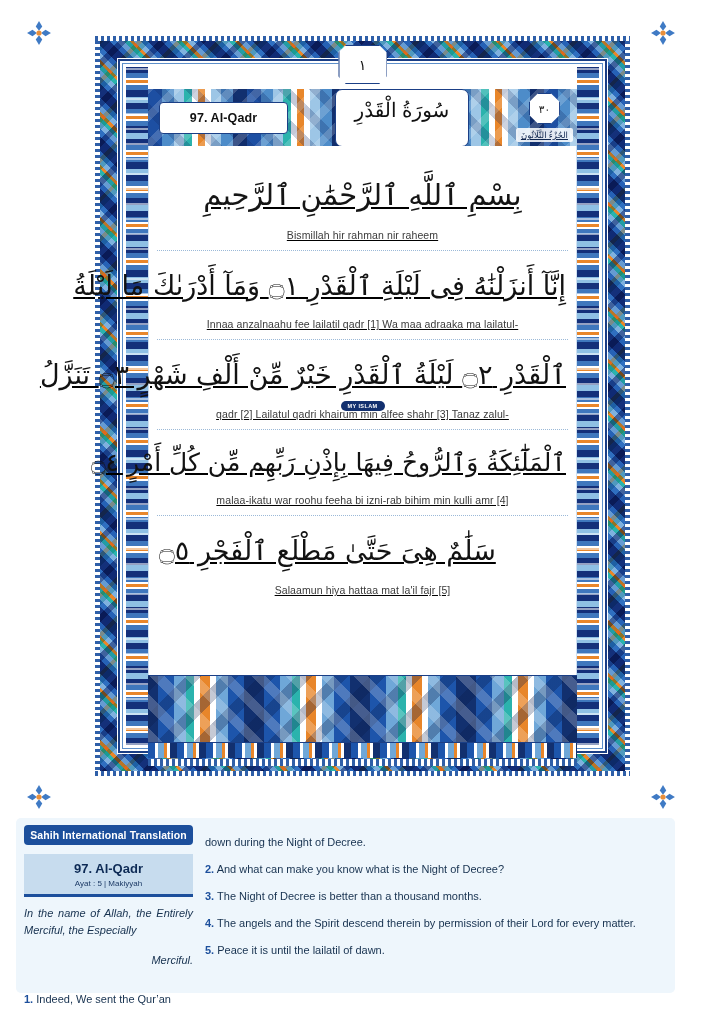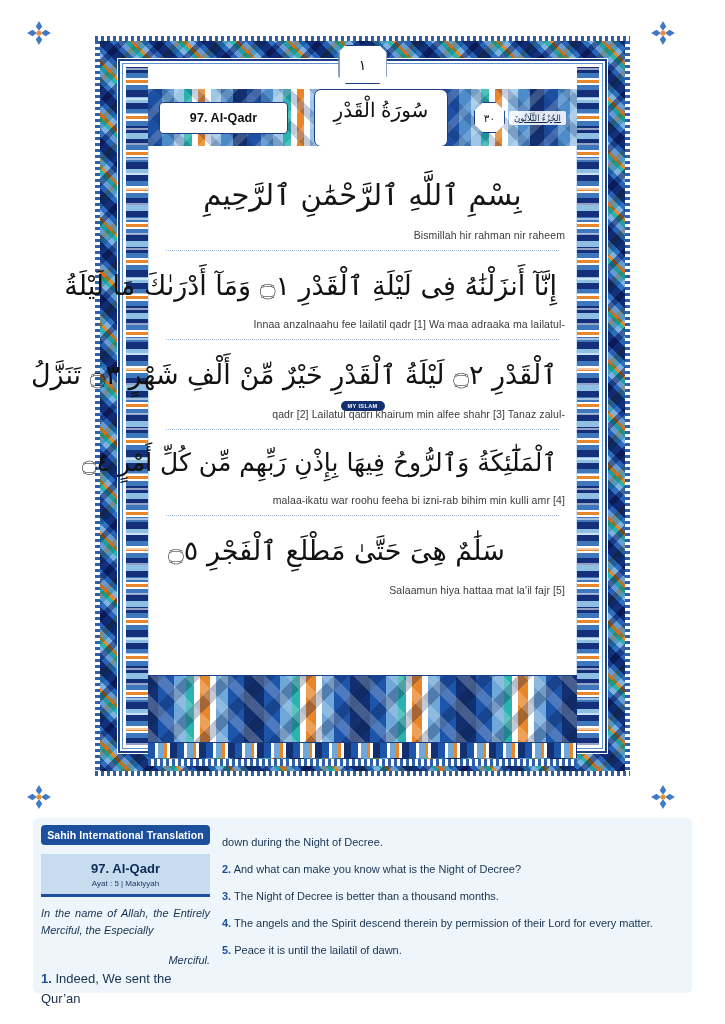--- a/index.html
+++ b/index.html
@@ -103,47 +103,47 @@
   }
   .plaque-name{
     margin-left:11px;width:127px;height:30px;border-radius:4px;
     font-size:12.5px;font-weight:bold;color:#111111;letter-spacing:.1px;
   }
   .plaque-surah{
     width:132px;height:40px;border-radius:7px;
     font-size:20px;color:#101010;direction:rtl;padding-bottom:16px;
   }
   .juz-wrap{
-    position:relative;z-index:2;display:flex;align-items:center;margin-right:11px;gap:4px;
+    position:relative;z-index:2;display:flex;align-items:center;margin-right:4px;gap:4px;flex-direction:column;
   }
   .juz-badge{
     width:29px;height:29px;background:#ffffff;border:1px solid #1b3f86;
     display:flex;align-items:center;justify-content:center;
     font-size:10.5px;color:#111;
     clip-path:polygon(30% 0,70% 0,100% 30%,100% 70%,70% 100%,30% 100%,0 70%,0 30%);
   }
   .juz-text{
     font-size:8.5px;color:#10264f;direction:rtl;white-space:nowrap;
     background:rgba(255,255,255,.86);padding:2px 5px;border-radius:2px;text-decoration:underline;
   }
 
   
   .content{
     position:absolute;left:53px;right:53px;top:110px;bottom:100px;
     background:#ffffff;border-left:1px solid #cfe0f2;border-right:1px solid #cfe0f2;
-    box-sizing:border-box;padding:0 11px;
+    box-sizing:border-box;padding:0 2px;text-decoration:underline;
   }
 
   .bism-row{padding-top:28px;text-align:center;}
   .bism-ar{
     font-size:29px;color:#151515;direction:rtl;line-height:1.5;
     font-family:"DejaVu Sans", sans-serif;
   }
   .translit{
-    text-align:right;font-size:10.5px;color:#3a3a3a;margin-top:11px;margin-bottom:9px;
+    text-align:center;font-size:10.5px;color:#3a3a3a;margin-top:11px;margin-bottom:9px;
     letter-spacing:.1px;
   }
   .dotted{
     border-top:1px dotted #9bb9d8;margin:0 6px;height:0;
   }
   .verse-block{padding-top:13px;}
   .verse-ar{
     text-align:left;direction:rtl;color:#121212;
     font-size:27px;line-height:1.62;padding:0 8px;
     font-family:"DejaVu Sans", sans-serif;white-space:nowrap;
@@ -187,40 +187,40 @@
     padding:2px 7px;border-radius:5px;letter-spacing:.4px;z-index:3;
     white-space:nowrap;
   }
   .saw-bottom{
     position:absolute;left:53px;right:53px;bottom:10px;height:7px;
     background:repeating-linear-gradient(90deg,#2f5fa8 0 3px,#ffffff 3px 6px);
   }
 
   
   .trans-panel{
-    position:absolute;left:33px;top:818px;width:659px;height:175px;
+    position:absolute;left:16px;top:818px;width:659px;height:175px;
     background:#eef6fc;border-radius:5px;display:flex;
   }
   .trans-left{width:185px;padding:7px 8px 0 8px;box-sizing:border-box;}
   .trans-tag{
     background:#1c4f9c;color:#ffffff;font-size:10.5px;font-weight:bold;
     text-align:center;padding:4px 0;border-radius:4px;letter-spacing:.1px;
   }
   .trans-surah-box{
     margin-top:9px;background:#c7dcee;
     border-bottom:3px solid #1c4f9c;padding:7px 0 6px 0;text-align:center;
   }
   .trans-surah-name{font-size:13px;font-weight:bold;color:#0d2a55;}
   .trans-surah-meta{font-size:8px;color:#1c3a66;margin-top:3px;}
   .trans-bism{
     margin-top:8px;font-size:11px;font-style:italic;color:#16314f;
     text-align:justify;line-height:1.55;
   }
   .trans-bism .last{display:block;text-align:right;margin-top:13px;}
-  .v-first{margin-top:0;font-size:13px;color:#16314f;line-height:1.5;}
+  .v-first{margin-top:22px;font-size:11px;color:#16314f;line-height:1.5;}
   .vnum{color:#1c4f9c;font-weight:bold;}
   .trans-right{
     flex:1;padding:17px 14px 0 4px;box-sizing:border-box;
     font-size:11px;color:#16314f;line-height:1.45;
   }
   .trans-right p{margin:0 0 11px 0;}
 </style>
 </head>
 <body>
 

